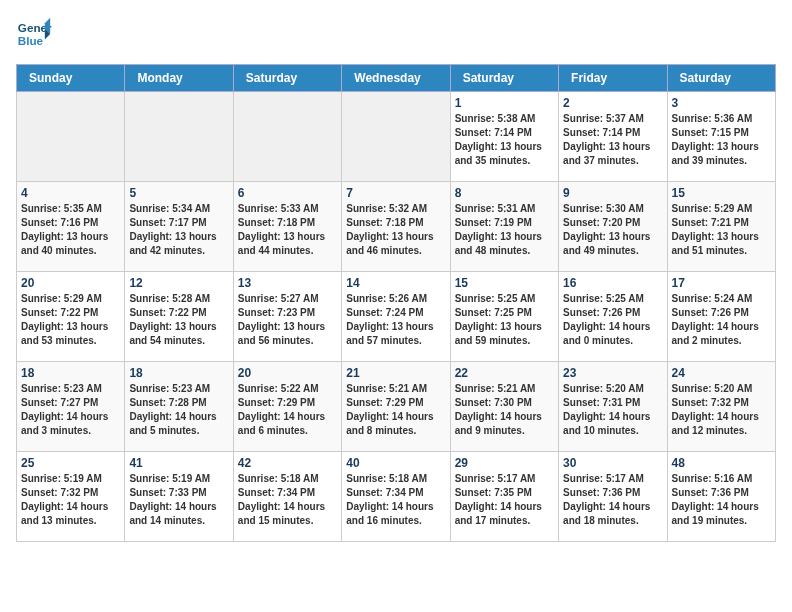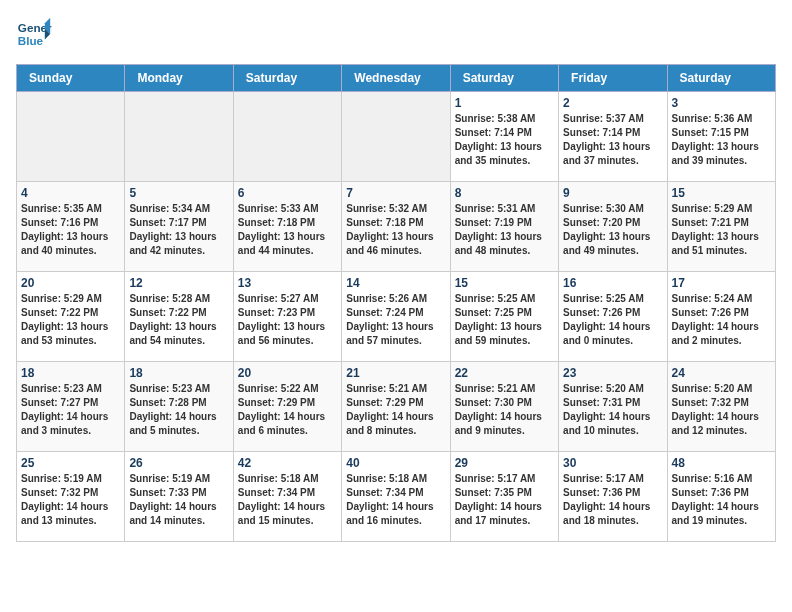--- a/index.html
+++ b/index.html
@@ -219,21 +219,21 @@
           <div class="day-number">24</div>
           <div class="day-info">Sunrise: 5:20 AM<br>Sunset: 7:32 PM<br>Daylight: 14 hours and 12 minutes.</div>
         </td>
       </tr>
       <tr>
         <td>
           <div class="day-number">25</div>
           <div class="day-info">Sunrise: 5:19 AM<br>Sunset: 7:32 PM<br>Daylight: 14 hours and 13 minutes.</div>
         </td>
         <td>
-          <div class="day-number">26</div>
+          <div class="day-number">41</div>
           <div class="day-info">Sunrise: 5:19 AM<br>Sunset: 7:33 PM<br>Daylight: 14 hours and 14 minutes.</div>
         </td>
         <td>
           <div class="day-number">42</div>
           <div class="day-info">Sunrise: 5:18 AM<br>Sunset: 7:34 PM<br>Daylight: 14 hours and 15 minutes.</div>
         </td>
         <td>
           <div class="day-number">40</div>
           <div class="day-info">Sunrise: 5:18 AM<br>Sunset: 7:34 PM<br>Daylight: 14 hours and 16 minutes.</div>
         </td>

